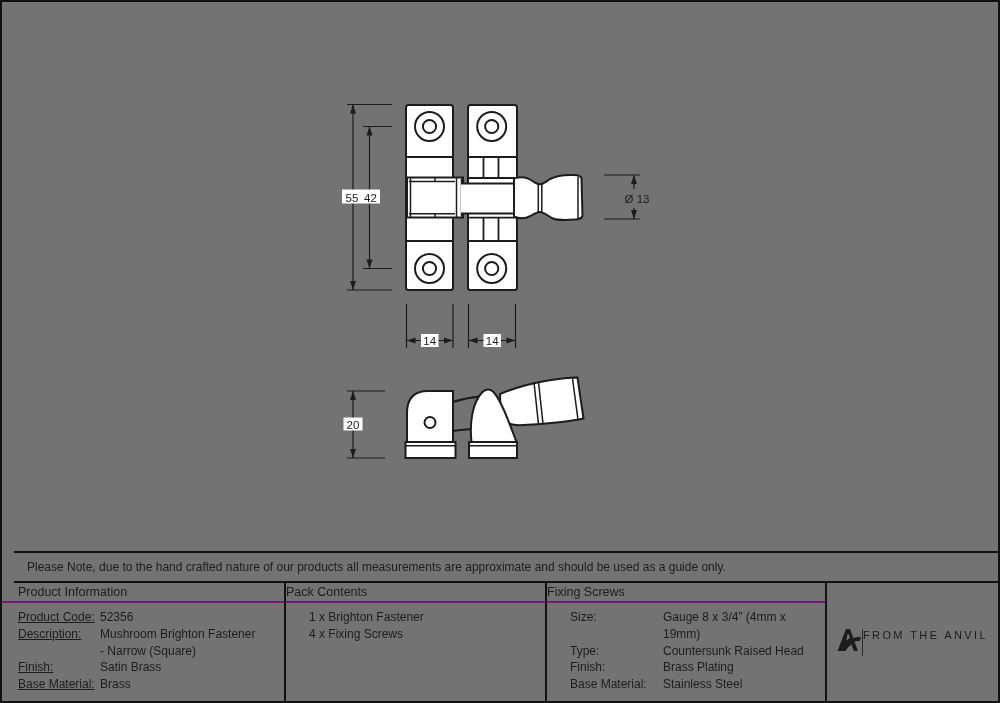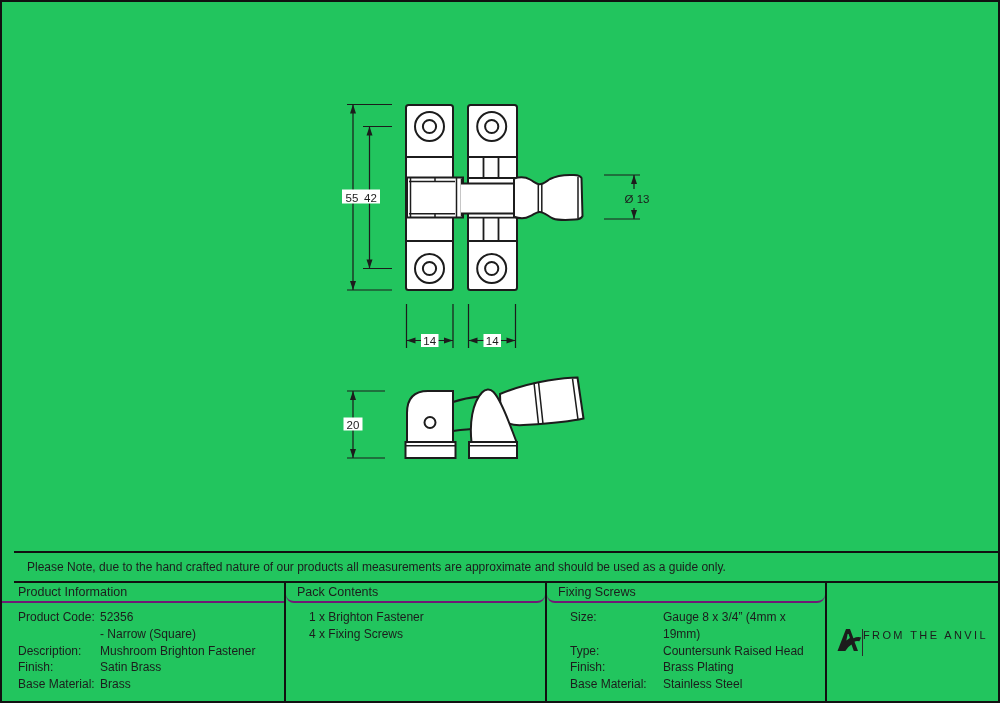--- a/index.html
+++ b/index.html
@@ -1,17 +1,17 @@
 <!DOCTYPE html>
 <html><head>
 <meta charset="utf-8">
 <style>
   html,body{margin:0;padding:0;background:#fff;}
   .sheet{
-    position:relative;width:1000px;height:703px;background:#22c55e;
+    position:relative;width:1000px;height:703px;background:#737373;
     font-family:"Liberation Sans",sans-serif;color:#1c1c1c;overflow:hidden;
   }
   .outer-border{position:absolute;inset:0;border:2.5px solid #111;pointer-events:none;box-sizing:border-box;}
   .drawing{position:absolute;left:0;top:0;}
 
   .note-row{
     position:absolute;left:14px;right:2px;top:551px;height:32px;box-sizing:border-box;
     border-top:2px solid #111;border-bottom:2px solid #111;
     display:flex;align-items:center;padding-left:13px;font-size:12px;
   }
@@ -20,26 +20,26 @@
   .col{box-sizing:border-box;}
   .col1{width:282px;}
   .col2{width:261px;border-left:2px solid #111;}
   .col3{width:280px;border-left:2px solid #111;}
   .col4{flex:1;border-left:2px solid #111;display:flex;align-items:center;justify-content:center;}
   .col-header{
     height:20px;box-sizing:border-box;border-bottom:2px solid #701a75;
     display:flex;align-items:center;font-size:12.5px;
   }
   .col1 .col-header{padding-left:16px;}
-  .col2 .col-header,.col3 .col-header{padding-left:11px;border-radius:8px;}
+  .col2 .col-header,.col3 .col-header{}
   .col-body{padding-top:6px;font-size:12px;line-height:16.8px;}
   .col1 .col-body{padding-left:16px;}
   .col2 .col-body,.col3 .col-body{padding-left:23px;}
   .kv{display:flex;}
-  .col1 .kv .k{width:82px;flex:none;}
+  .col1 .kv .k{width:82px;flex:none;text-decoration:underline;}
   .col3 .kv .k{width:93px;flex:none;}
 
   .logo{display:flex;align-items:flex-start;}
   .logo-divider{width:1px;height:27px;background:#2b2b2b;}
   .wordmark{font-size:11px;letter-spacing:2.4px;white-space:nowrap;color:#1c1c1c;}
 
   svg text.dim{font-size:11.5px;fill:#1c1c1c;}
 </style>
 </head>
 <body>
@@ -180,26 +180,26 @@
     <div class="col col1">
       <div class="col-header">
         <span>Product Information</span>
       </div>
       <div class="col-body">
         <div class="kv">
           <span class="k">Product Code:</span>
           <span class="v">52356</span>
         </div>
         <div class="kv">
+          <span class="k">Description:</span>
+          <span class="v">Mushroom Brighton Fastener</span>
+        </div>
+        <div class="kv">
           <span class="k"></span>
           <span class="v">- Narrow (Square)</span>
-        </div>
-        <div class="kv">
-          <span class="k">Description:</span>
-          <span class="v">Mushroom Brighton Fastener</span>
         </div>
         <div class="kv">
           <span class="k">Finish:</span>
           <span class="v">Satin Brass</span>
         </div>
         <div class="kv">
           <span class="k">Base Material:</span>
           <span class="v">Brass</span>
         </div>
       </div>

